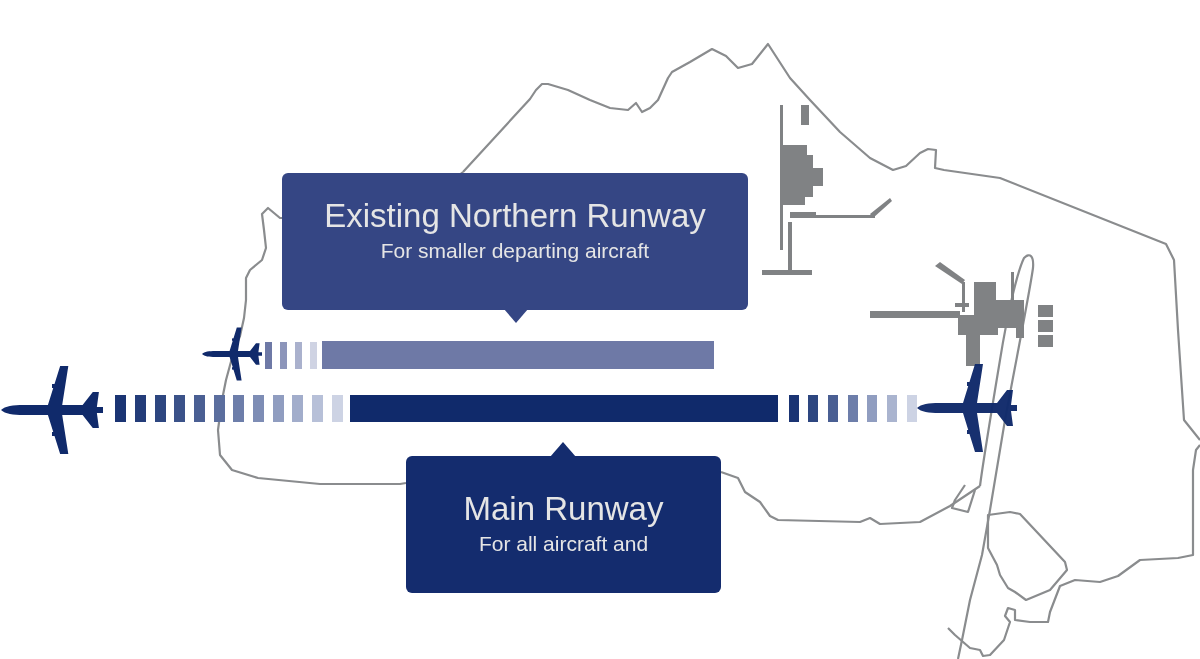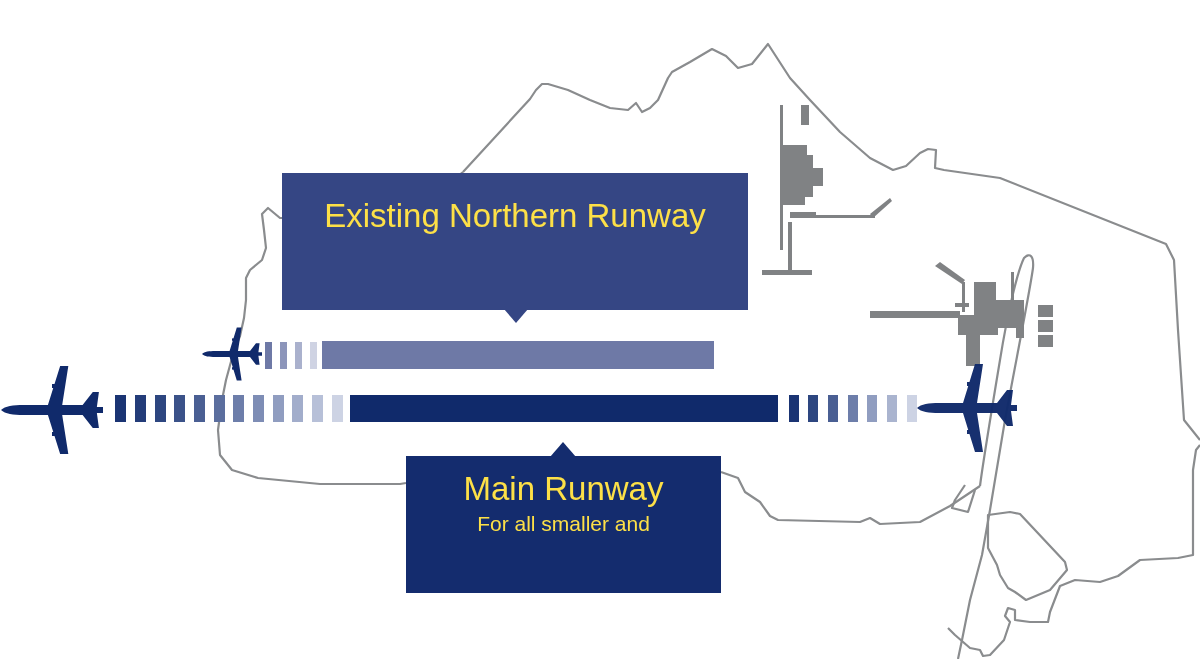--- a/index.html
+++ b/index.html
@@ -1,25 +1,25 @@
 <!DOCTYPE html>
 <html><head>
 <meta charset="utf-8">
 <style>
   html, body { margin:0; padding:0; background:#ffffff; }
   body { width:1200px; height:659px; position:relative; overflow:hidden; font-family:"Liberation Sans", sans-serif; }
   #stage { position:absolute; left:0; top:0; width:1200px; height:659px; }
-  .callout { position:absolute; color:#fde047; text-align:center; }
+  .callout { position:absolute; color:#e5e5e5; text-align:center;border-radius:6px; }
   .callout .title { display:block; font-size:33px; line-height:38px; }
   .callout .sub { display:block; font-size:21px; line-height:27px; }
   #northern-box { left:282px; top:173px; width:466px; height:137px; background:#354684; }
   #northern-box .title { margin-top:24px; }
   #northern-box .sub { margin-top:2px; }
   #main-box { left:406px; top:456px; width:315px; height:137px; background:#142c6e; }
-  #main-box .title { margin-top:14px; }
+  #main-box .title { margin-top:34px; }
   #main-box .sub { margin-top:2px; }
   .pointer { position:absolute; width:0; height:0; }
   #northern-pointer { left:504px; top:309px; border-left:12px solid transparent; border-right:12px solid transparent; border-top:14px solid #354684; }
   #main-pointer { left:550px; top:442px; border-left:13px solid transparent; border-right:13px solid transparent; border-bottom:15px solid #142c6e; }
 </style>
 </head>
 <body>
 
 <svg id="stage" viewBox="0 0 1200 659" xmlns="http://www.w3.org/2000/svg">
   <defs>
@@ -113,20 +113,21 @@
   <g fill="#102a6b" transform="translate(232,354) scale(0.6)">
     <use href="#plane"></use>
   </g>
   <g fill="#102a6b" opacity="0.97" transform="translate(967,408) scale(1.0,1.0)">
     <use href="#plane"></use>
   </g>
 </svg>
 
 <div id="northern-box" class="callout">
   <span class="title">Existing Northern Runway</span>
+  <span class="sub">For smaller departing aircraft</span>
 </div>
 <div id="northern-pointer" class="pointer"></div>
 
 <div id="main-box" class="callout">
   <span class="title">Main Runway</span>
-  <span class="sub">For all smaller and</span>
+  <span class="sub">For all aircraft and</span>
 </div>
 <div id="main-pointer" class="pointer"></div>
 
 </body></html>

